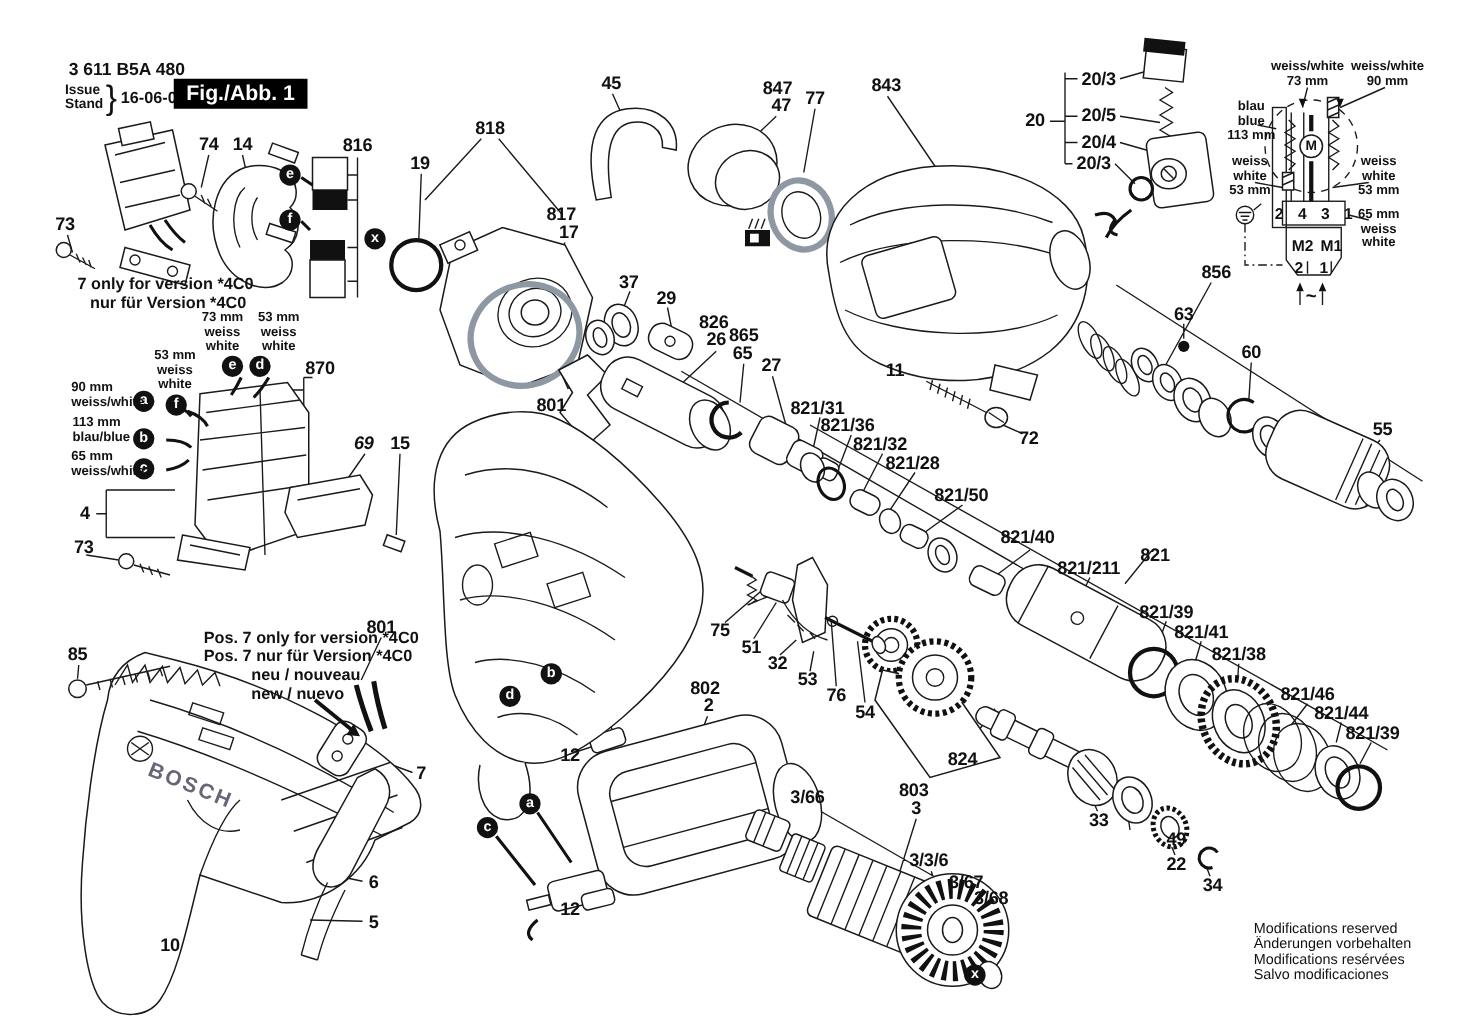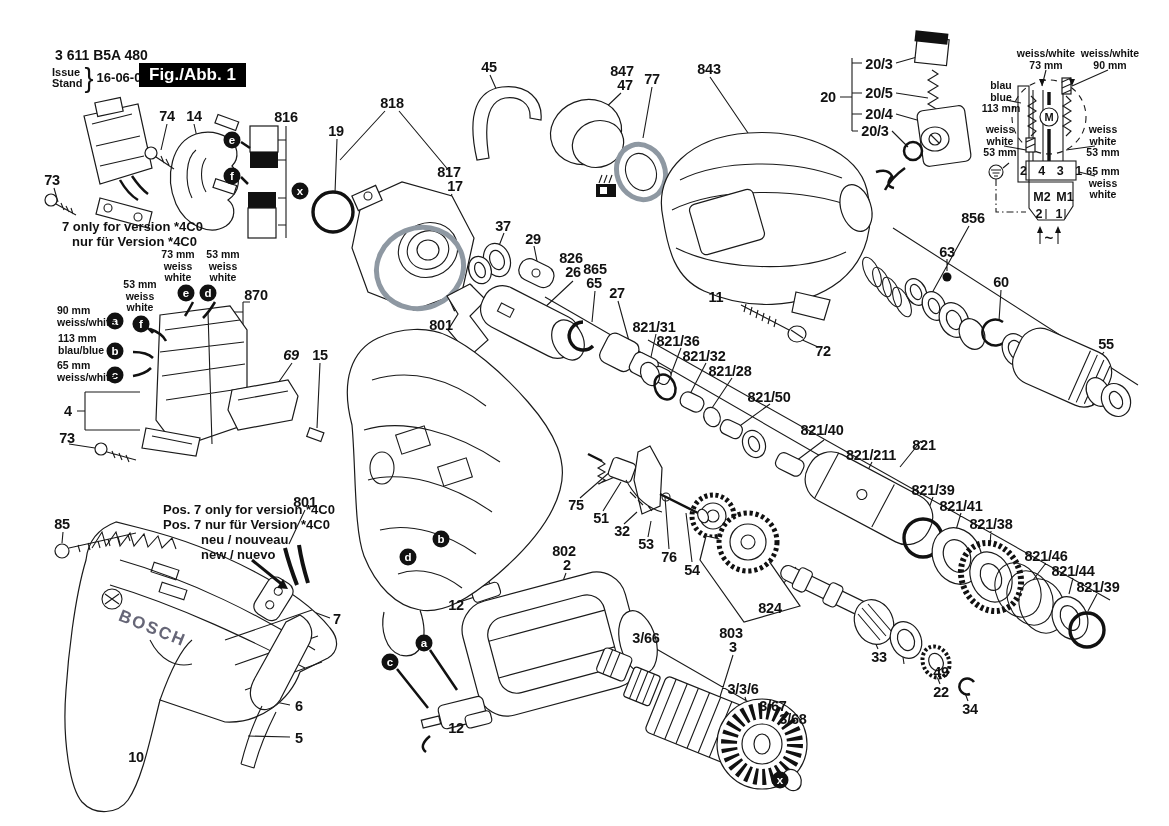--- a/index.html
+++ b/index.html
@@ -404,20 +404,26 @@
   <div class="wt" style="left:1053px;top:171px;letter-spacing:4px">2 4 3 1</div>
   <div class="wt" style="left:1042px;top:197px">M2</div>
   <div class="wt" style="left:1065px;top:197px">M1</div>
   <div class="wt" style="left:1039px;top:214px">2</div>
   <div class="wt" style="left:1059px;top:214px">1</div>
   <div class="wt" style="left:1049px;top:117px;font-size:11px">M</div>
   <div class="wt" style="left:1049px;top:237px;font-size:15px">~</div>
 
   <div id="brand">BOSCH</div>
 
+  <div id="footer">
+      <div>Modifications reserved</div>
+      <div>Änderungen vorbehalten</div>
+      <div>Modifications resérvées</div>
+      <div>Salvo modificaciones</div>
+    </div>
 
   <div id="labels">
       <div class="co" style="left: 52px; top: 180px;">73</div>
       <div class="co" style="left: 167px; top: 116px;">74</div>
       <div class="co" style="left: 194px; top: 116px;">14</div>
       <div class="co" style="left: 286px; top: 117px;">816</div>
       <div class="co" style="left: 336px; top: 131px;">19</div>
       <div class="co" style="left: 392px; top: 103px;">818</div>
       <div class="co" style="left: 449px; top: 172px;">817</div>
       <div class="co" style="left: 455px; top: 186px;">17</div>

